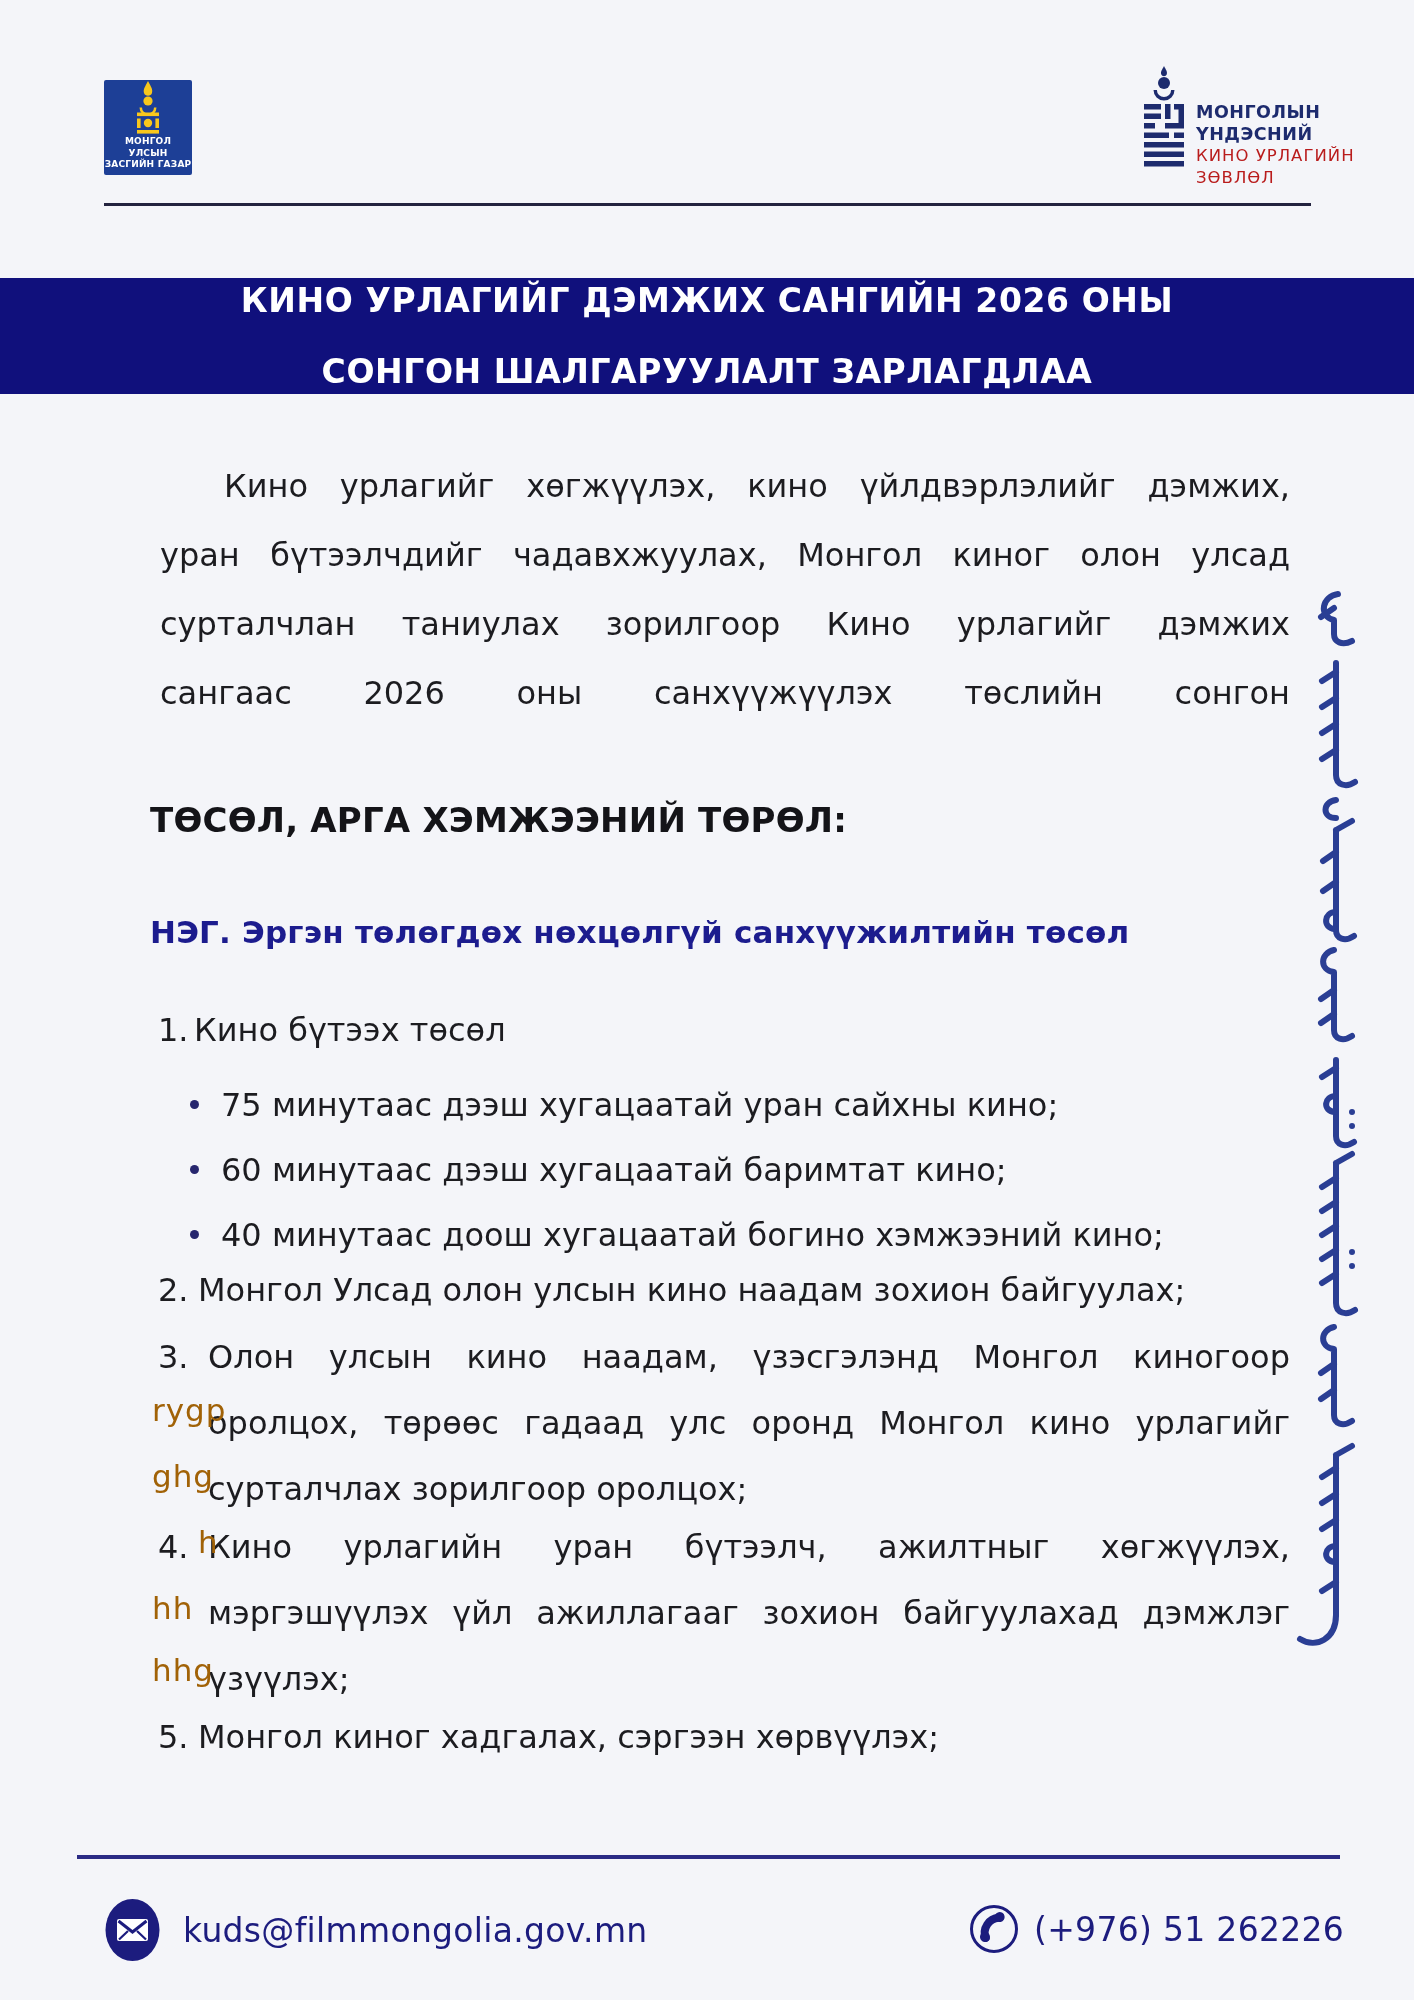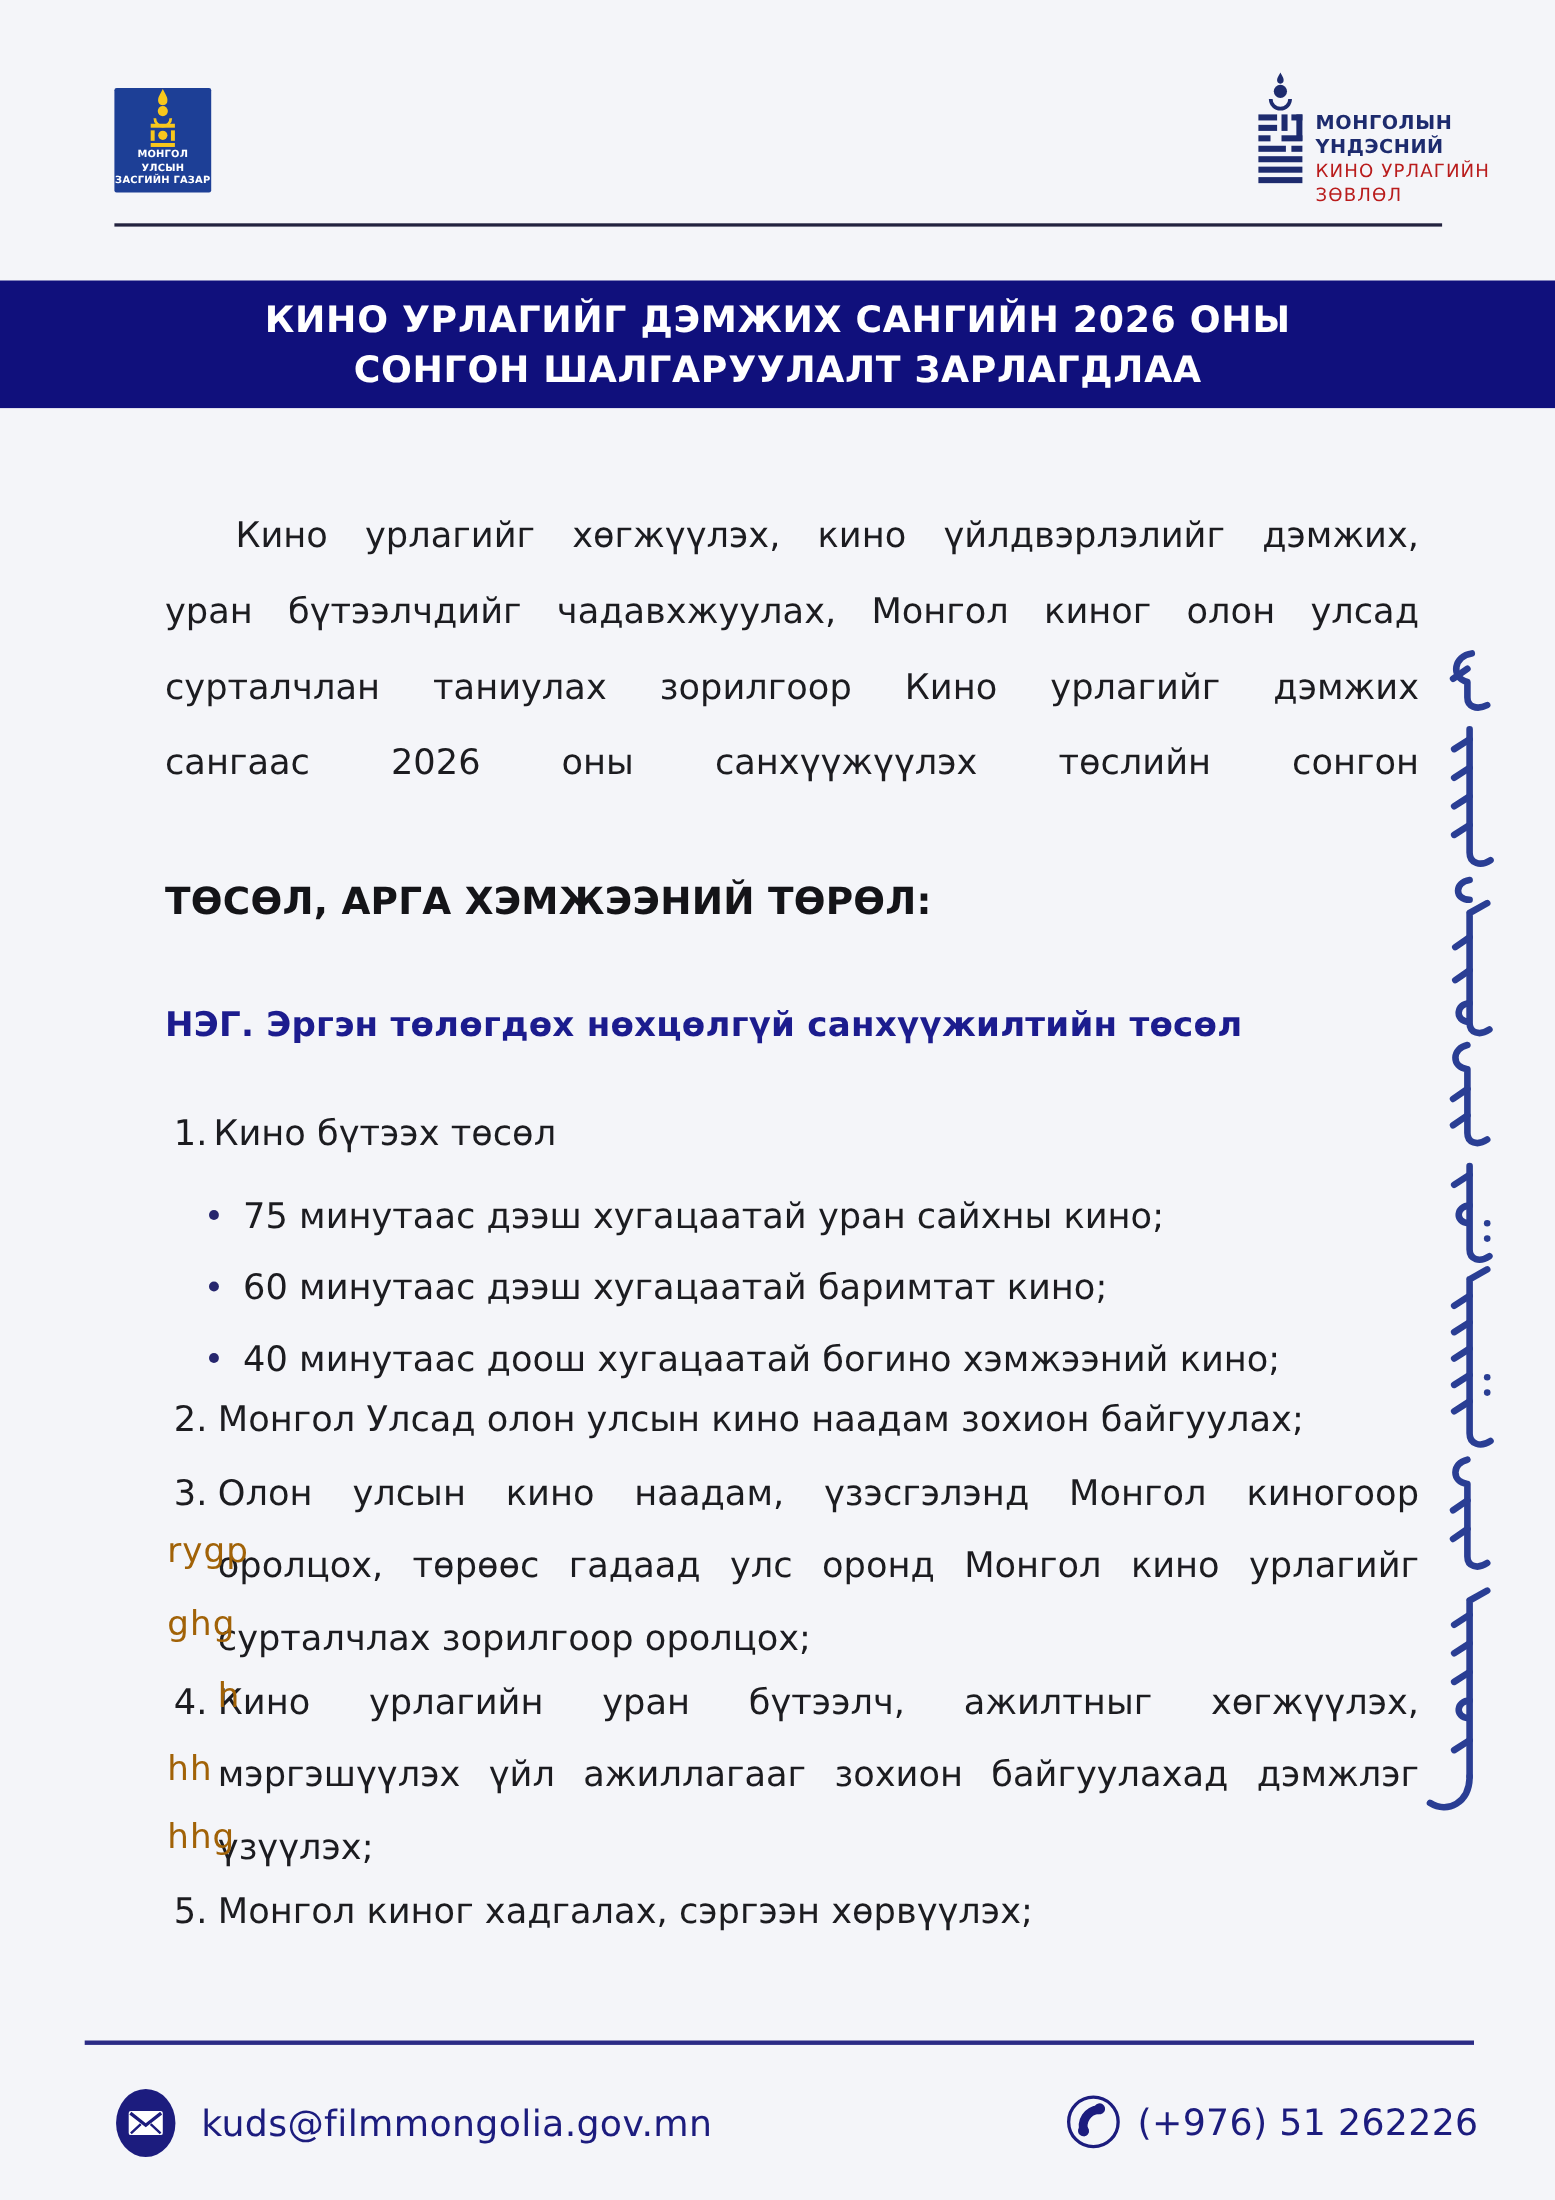--- a/index.html
+++ b/index.html
@@ -26,32 +26,32 @@
   .council-text {
     position:absolute; left:1196px; top:101px; color:#1d2b6e; font-size:17.5px; line-height:22px;
   }
   .council-text .b { font-weight:bold; letter-spacing:0.5px; }
   .council-text .l { font-size:16.5px; letter-spacing:1px; color:#b91c1c; }
   .rule { position:absolute; background:#23233f; }
   .rule-top { left:104px; top:203px; width:1207px; height:3px; }
   .rule-bottom { left:77px; top:1855px; width:1263px; height:3.5px; background:#2b2b85; }
   
   .banner {
-    position:absolute; left:0; top:255px; width:1414px; height:116px;
+    position:absolute; left:0; top:278px; width:1414px; height:116px;
     background:#10107c; display:flex; flex-direction:column;
-    align-items:center; justify-content:center;
+    align-items:center; justify-content:space-between;
   }
   .banner div {
     color:#ffffff; font-weight:bold; font-size:33px; line-height:45px;
     letter-spacing:0.6px; text-align:center; white-space:nowrap;
   }
   
   .intro { position:absolute; left:150px; top:452px; width:1140px;
     font-size:32px; line-height:69px; color:#1c1c20; }
-  .jline { display:block; text-align:justify; text-align-last:justify; }
+  .jline { display:block; text-align:justify; text-align-last:justify;margin-left:10px; }
   .jline.first { padding-left:64px; }
   .jline.last { text-align-last:left; }
   .h1 { position:absolute; left:150px; top:800px; font-size:34px; font-weight:bold;
     color:#141418; letter-spacing:0.2px; }
   .h2 { position:absolute; left:150px; top:914px; font-size:31px; font-weight:bold;
     color:#1c1c8e; letter-spacing:0.2px; }
   
   .li { position:absolute; left:150px; width:1140px; font-size:32px; line-height:66px; color:#1c1c20; }
   .li .num { position:absolute; left:8px; top:0; }
   .li .txt { margin-left:48px; }

